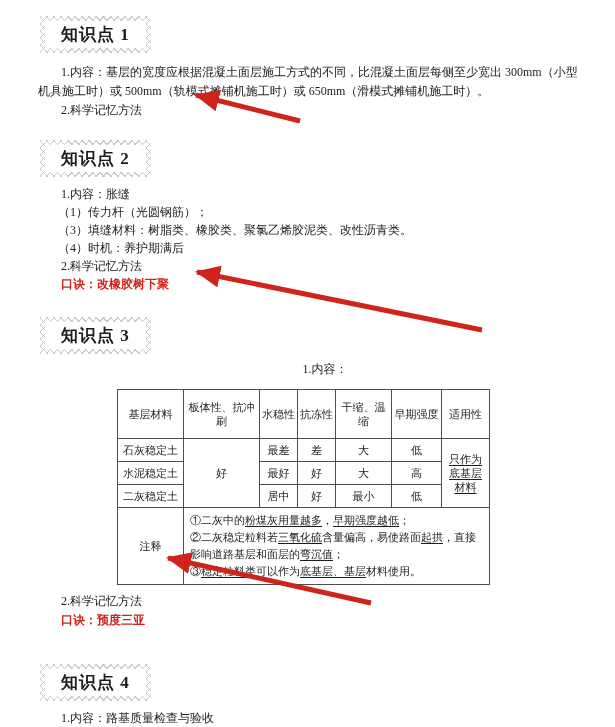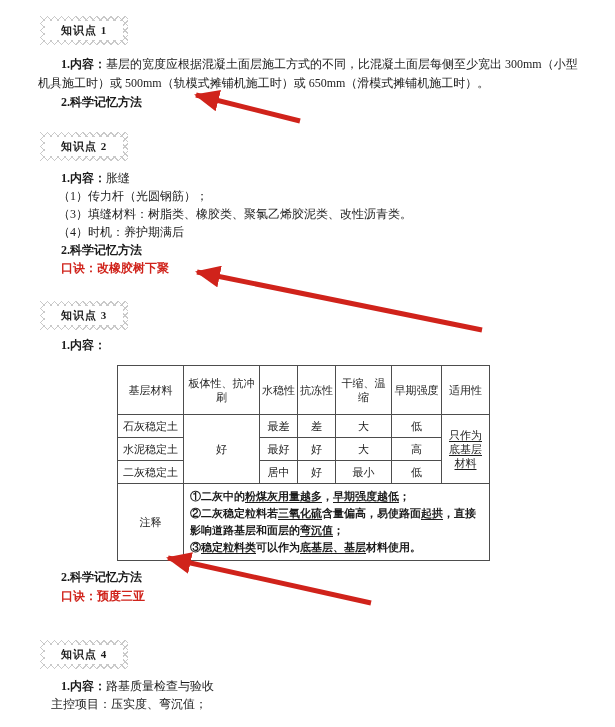--- a/index.html
+++ b/index.html
@@ -19,47 +19,47 @@
   
   .kp-box{
     display:inline-block;
     background:
       repeating-linear-gradient(45deg,var(--pat) 0 1px,transparent 1px 5px),
       repeating-linear-gradient(135deg,var(--pat) 0 1px,transparent 1px 5px),
       #ffffff;
     padding:5px;margin-left:2px;
   }
   .kp-inner{
-    background:#ffffff;padding:2px 16px;font-weight:bold;font-size:11px;
+    background:#ffffff;padding:2px 16px;font-weight:bold;font-size:17px;
     letter-spacing:1px;white-space:nowrap;
   }
   p{margin:0;line-height:19px;}
   .para{margin-top:10px;text-indent:23px;}
   .indent{padding-left:23px;}
   .indent-sm{padding-left:20px;}
   .indent-xs{padding-left:13px;}
-  .b{font-weight:bold;}
-  .method{font-weight:bold;padding-left:23px;line-height:19px;}
+  .b{font-weight:normal;text-align:center;}
+  .method{font-weight:normal;padding-left:23px;line-height:19px;}
   .mnemonic{color:var(--red);font-weight:bold;padding-left:23px;line-height:19px;}
   .tight{line-height:18px;}
   .u{text-decoration:underline;text-underline-offset:2px;}
   
   table.mat{
     border-collapse:collapse;table-layout:fixed;
     margin:10px 0 0 79px;width:372px;
     font-size:11px;
   }
   table.mat td{
     border:1px solid var(--tborder);
     text-align:center;vertical-align:middle;
     padding:4px 2px;line-height:14px;
   }
   table.mat tr.hdr td{padding:10px 1px;}
   table.mat td.notes{
-    text-align:left;padding:4px 6px;line-height:17px;font-weight:bold;
+    text-align:left;padding:4px 6px;line-height:17px;
   }
   .sec2{margin-top:20px;}
   .sec3{margin-top:24px;}
   .sec4{margin-top:34px;}
   .mt8{margin-top:8px;}
   .mt6{margin-top:6px;}
   .mt7{margin-top:7px;}
   svg.overlay{position:absolute;inset:0;pointer-events:none;}
 </style>
 </head>

